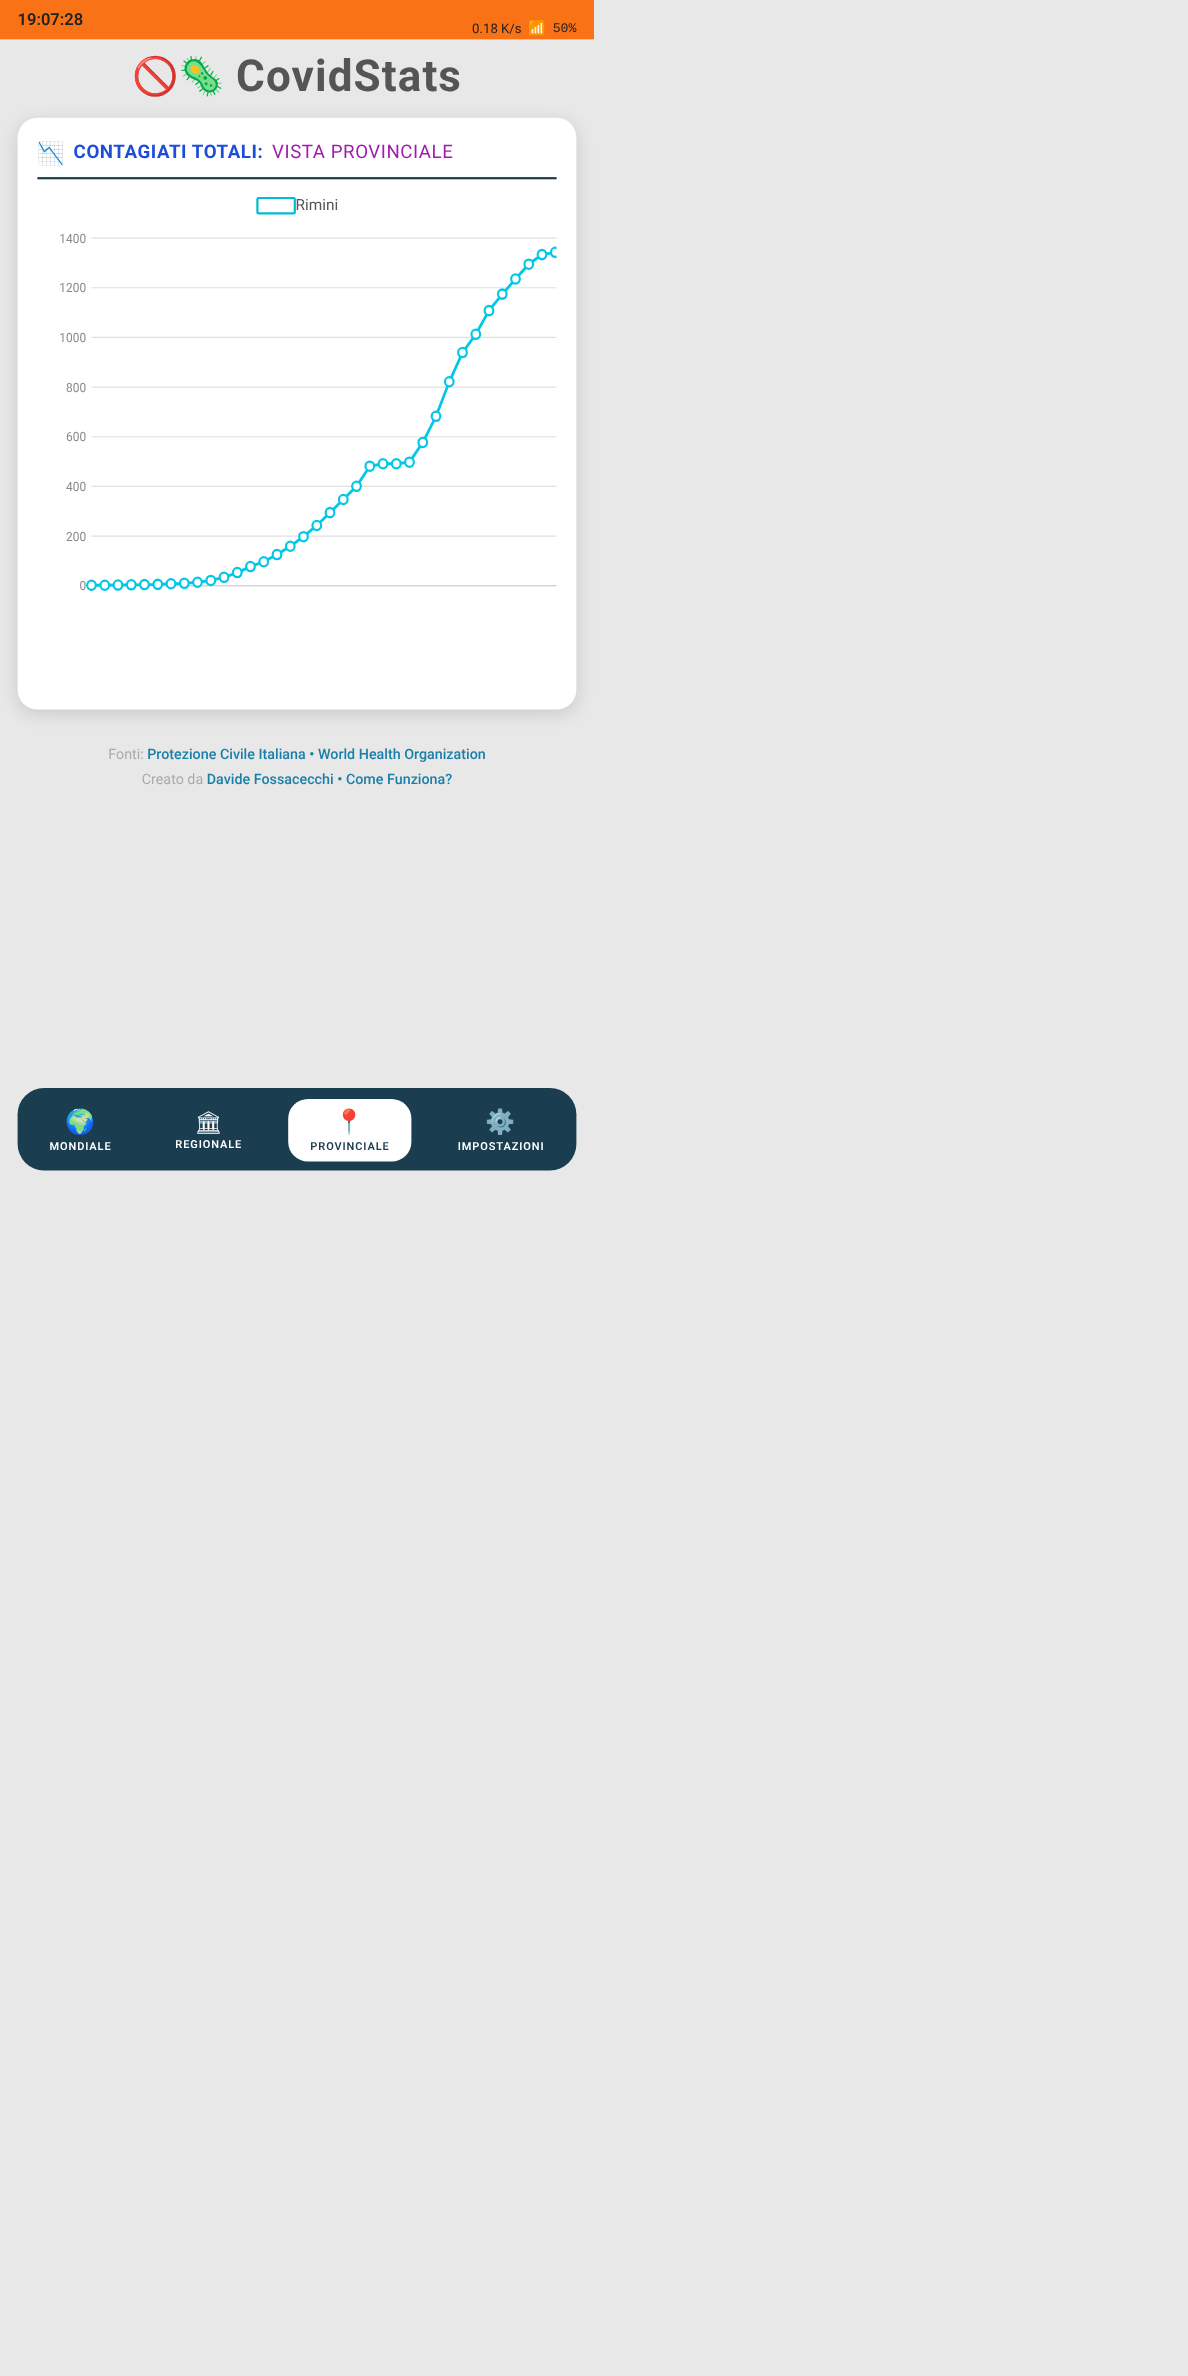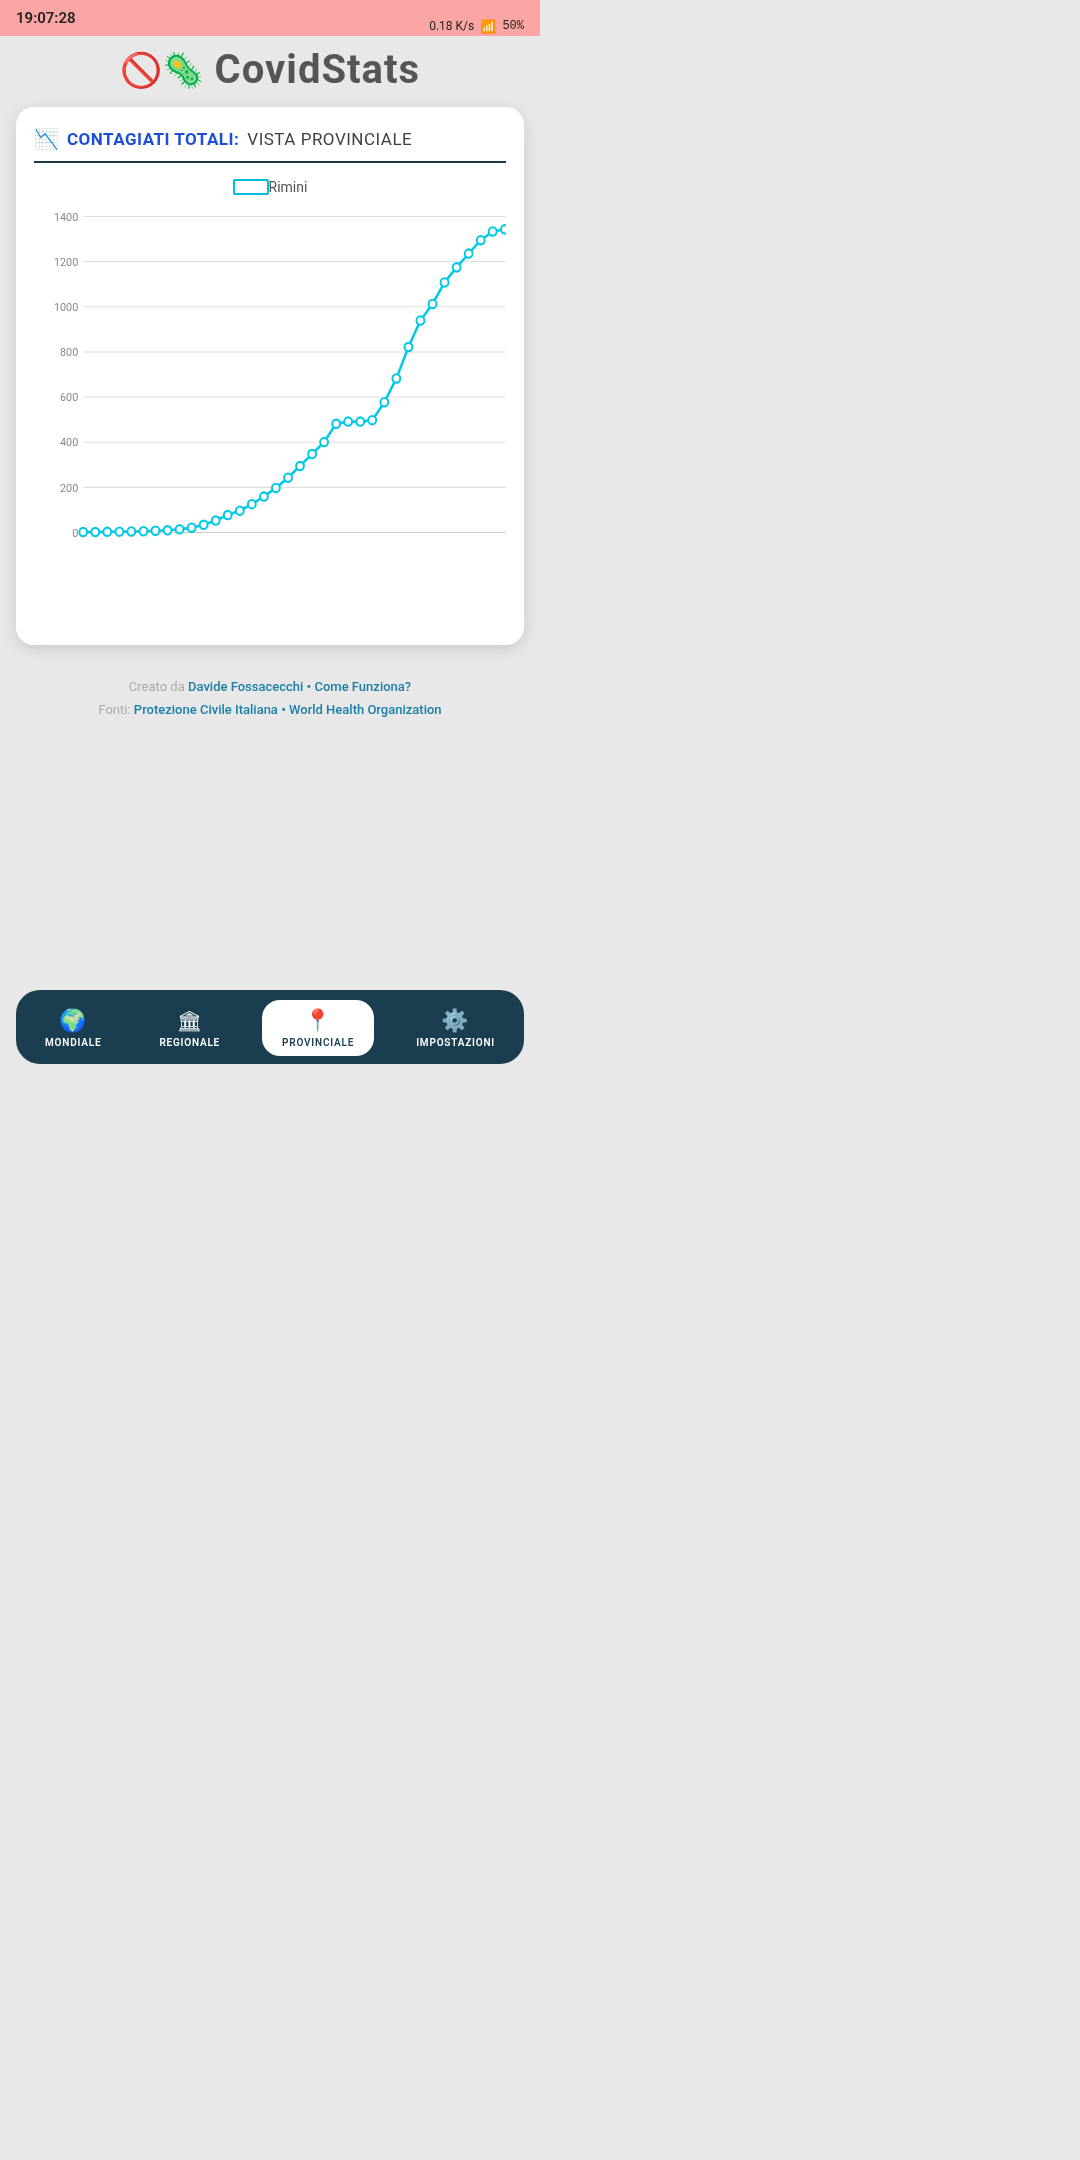--- a/index.html
+++ b/index.html
@@ -9,21 +9,21 @@
       font-family: 'Roboto', Arial, sans-serif;
       width: 540px;
       min-height: 1080px;
       display: flex;
       flex-direction: column;
       position: relative;
     }
 
     
     .status-bar {
-      background: #fca5a5;
+      background: #f97316;
       padding: 6px 16px;
       display: flex;
       justify-content: space-between;
       align-items: center;
       height: 36px;
     }
     .status-time {
       font-size: 15px;
       font-weight: 600;
       color: #222;
@@ -79,21 +79,21 @@
     }
     .card-title-main {
       font-size: 17px;
       font-weight: 700;
       color: #1d4ed8;
       letter-spacing: 0.5px;
     }
     .card-title-sub {
       font-size: 17px;
       font-weight: 400;
-      color: #404040;
+      color: #a21caf;
       letter-spacing: 0.5px;
     }
 
     
     .chart-legend {
       display: flex;
       justify-content: center;
       align-items: center;
       gap: 0;
       margin-bottom: 12px;
@@ -328,36 +328,36 @@
       <circle cx="442.0" cy="44.4" r="4" class="data-dot"></circle>
       <circle cx="454.3" cy="31.6" r="4" class="data-dot"></circle>
       <circle cx="466.5" cy="23.3" r="4" class="data-dot"></circle>
       <circle cx="478.8" cy="21.3" r="4" class="data-dot"></circle>
     </svg>
   </div>
 </div>
 
 <div class="footer-info">
   <div>
+    <span>Fonti:</span>
+    <span> </span>
+    <span class="highlight">Protezione Civile Italiana</span>
+    <span> </span>
+    <span class="footer-dot">•</span>
+    <span> </span>
+    <span class="highlight">World Health Organization</span>
+  </div>
+  <div>
     <span>Creato da</span>
     <span> </span>
     <span class="highlight">Davide Fossacecchi</span>
     <span> </span>
     <span class="footer-dot">•</span>
     <span> </span>
     <span class="highlight">Come Funziona?</span>
-  </div>
-  <div>
-    <span>Fonti:</span>
-    <span> </span>
-    <span class="highlight">Protezione Civile Italiana</span>
-    <span> </span>
-    <span class="footer-dot">•</span>
-    <span> </span>
-    <span class="highlight">World Health Organization</span>
   </div>
 </div>
 
 <div class="spacer"></div>
 
 <div class="bottom-nav">
   <div class="nav-item">
     <span class="nav-icon">🌍</span>
     <span class="nav-label">MONDIALE</span>
   </div>

